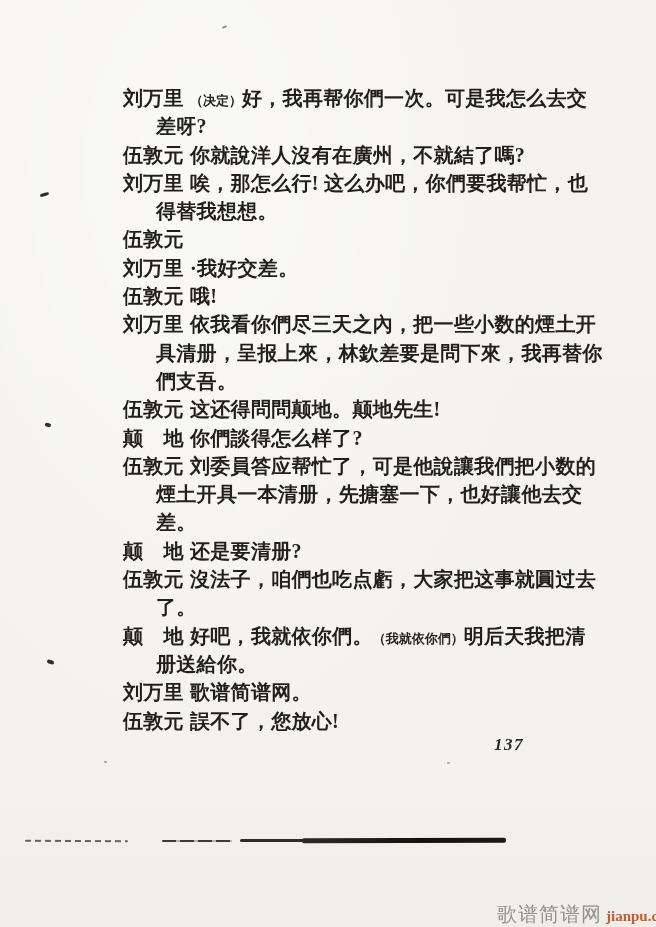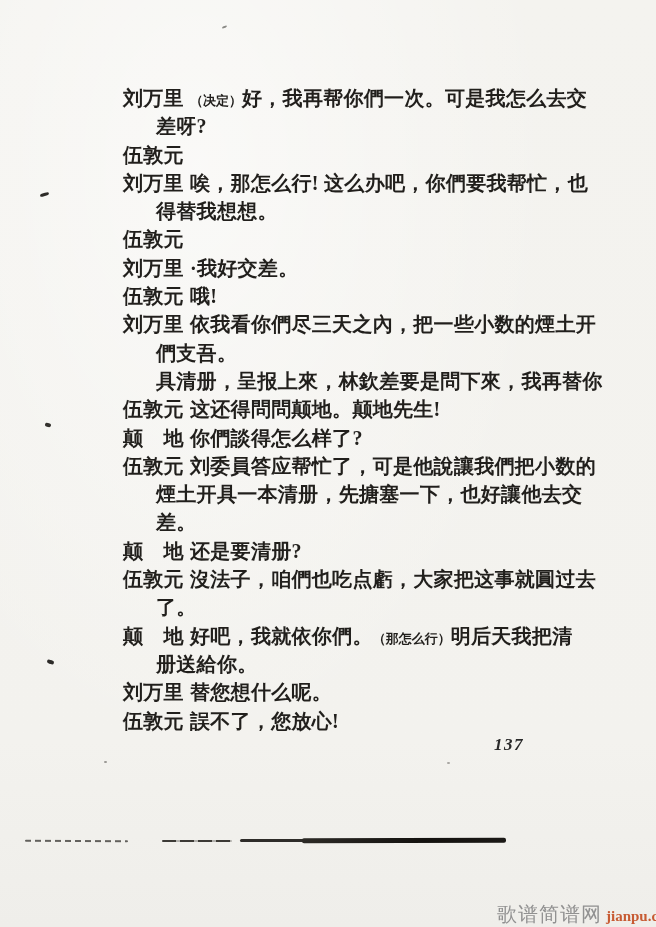--- a/index.html
+++ b/index.html
@@ -58,20 +58,21 @@
       <span class="speaker">刘万里</span>
       <span class="dialogue"><span class="dir">（决定）</span><span>好，我再帮你們一次。可是我怎么去交</span></span>
     </div>
 
     <div class="line">
       <span class="cont">差呀?</span>
     </div>
 
     <div class="line">
       <span class="speaker">伍敦元</span>
+      <span class="dialogue">你就說洋人沒有在廣州，不就結了嗎?</span>
     </div>
 
     <div class="line">
       <span class="speaker">刘万里</span>
       <span class="dialogue">唉，那怎么行! 这么办吧，你們要我帮忙，也</span>
     </div>
 
     <div class="line">
       <span class="cont">得替我想想。</span>
     </div>
@@ -89,25 +90,25 @@
       <span class="speaker">伍敦元</span>
       <span class="dialogue">哦!</span>
     </div>
 
     <div class="line">
       <span class="speaker">刘万里</span>
       <span class="dialogue">依我看你們尽三天之內，把一些小数的煙土开</span>
     </div>
 
     <div class="line">
-      <span class="cont">們支吾。</span>
+      <span class="cont">具清册，呈报上來，林欽差要是問下來，我再替你</span>
     </div>
 
     <div class="line">
-      <span class="cont">具清册，呈报上來，林欽差要是問下來，我再替你</span>
+      <span class="cont">們支吾。</span>
     </div>
 
     <div class="line">
       <span class="speaker">伍敦元</span>
       <span class="dialogue">这还得問問颠地。颠地先生!</span>
     </div>
 
     <div class="line">
       <span class="speaker">颠　地</span>
       <span class="dialogue">你們談得怎么样了?</span>
@@ -135,30 +136,30 @@
       <span class="speaker">伍敦元</span>
       <span class="dialogue">沒法子，咱們也吃点虧，大家把这事就圓过去</span>
     </div>
 
     <div class="line">
       <span class="cont">了。</span>
     </div>
 
     <div class="line">
       <span class="speaker">颠　地</span>
-      <span class="dialogue"><span>好吧，我就依你們。</span><span class="dir">（那怎么行）</span><span>明后天我把清</span></span>
+      <span class="dialogue"><span>好吧，我就依你們。</span><span class="dir">（我就依你們）</span><span>明后天我把清</span></span>
     </div>
 
     <div class="line">
       <span class="cont">册送給你。</span>
     </div>
 
     <div class="line">
       <span class="speaker">刘万里</span>
-      <span class="dialogue">替您想什么呢。</span>
+      <span class="dialogue">歌谱简谱网。</span>
     </div>
 
     <div class="line">
       <span class="speaker">伍敦元</span>
       <span class="dialogue">誤不了，您放心!</span>
     </div>
 
   </div>
 
   <div class="page-number">137</div>

